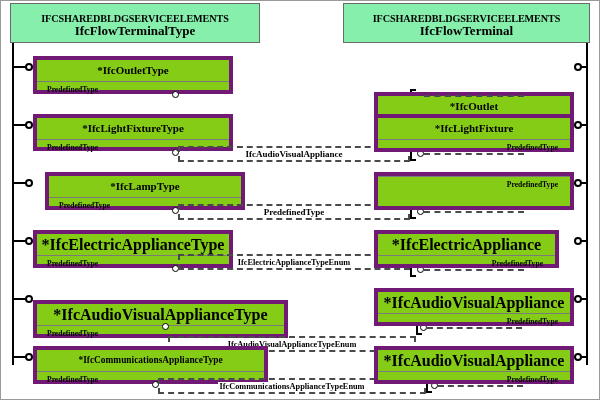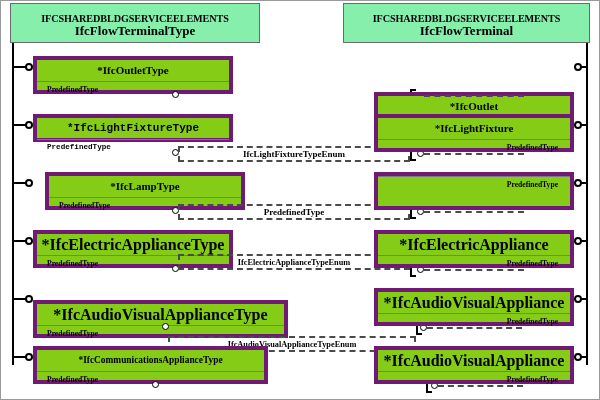--- a/index.html
+++ b/index.html
@@ -124,28 +124,28 @@
     <div class="entity-name">*IfcOutlet</div>
     <div class="entity-sep"></div>
     <div class="entity-attr right">PredefinedType</div>
   </div>
   <div class="dash-line" style="left:424px;top:95px;width:100px;"></div>
   <div class="conn-circle" style="left:574px;top:63px;"></div>
   <div class="spine-h" style="left:580px;top:66px;width:8px;"></div>
 
   <div class="spine-h" style="left:12px;top:124px;width:14px;"></div>
   <div class="conn-circle" style="left:25px;top:121px;"></div>
-  <div class="entity" style="left:33px;top:114px;width:200px;height:28px;font-family:Liberation Mono, monospace;">
+  <div class="entity" style="left:33px;top:114px;width:200px;height:37px;">
     <div class="entity-name">*IfcLightFixtureType</div>
     <div class="entity-sep"></div>
     <div class="entity-attr">PredefinedType</div>
   </div>
   <div class="attr-circle" style="left:172px;top:149px;"></div>
   <div class="enum-box" style="left:178px;top:146px;width:232px;height:16px;">
-    <span class="enum-label">IfcLightFixtureTypeEnum</span>
+    <span class="enum-label">IfcAudioVisualAppliance</span>
   </div>
   <div class="tick-v" style="left:410px;top:147px;height:14px;"></div>
   <div class="tick-h" style="left:410px;top:147px;width:6px;"></div>
   <div class="tick-h" style="left:410px;top:159px;width:6px;"></div>
   <div class="attr-circle" style="left:417px;top:150px;"></div>
   <div class="entity" style="left:374px;top:114px;width:200px;height:38px;">
     <div class="entity-name">*IfcLightFixture</div>
     <div class="entity-sep"></div>
     <div class="entity-attr right">PredefinedType</div>
   </div>
@@ -184,21 +184,21 @@
     <div class="entity-attr">PredefinedType</div>
   </div>
   <div class="attr-circle" style="left:172px;top:265px;"></div>
   <div class="enum-box" style="left:178px;top:254px;width:232px;height:16px;">
     <span class="enum-label small">IfcElectricApplianceTypeEnum</span>
   </div>
   <div class="tick-v" style="left:410px;top:263px;height:14px;"></div>
   <div class="tick-h" style="left:410px;top:263px;width:6px;"></div>
   <div class="tick-h" style="left:410px;top:275px;width:6px;"></div>
   <div class="attr-circle" style="left:417px;top:266px;"></div>
-  <div class="entity" style="left:374px;top:230px;width:200px;height:38px;">
+  <div class="entity" style="left:374px;top:230px;width:185px;height:38px;">
     <div class="entity-name small">*IfcElectricAppliance</div>
     <div class="entity-sep"></div>
     <div class="entity-attr right">PredefinedType</div>
   </div>
   <div class="dash-line" style="left:424px;top:269px;width:100px;"></div>
   <div class="conn-circle" style="left:574px;top:237px;"></div>
   <div class="spine-h" style="left:580px;top:240px;width:8px;"></div>
 
   <div class="spine-h" style="left:12px;top:298px;width:14px;"></div>
   <div class="conn-circle" style="left:25px;top:295px;"></div>
@@ -225,20 +225,23 @@
   <div class="spine-h" style="left:580px;top:298px;width:8px;"></div>
 
   <div class="spine-h" style="left:12px;top:356px;width:14px;"></div>
   <div class="conn-circle" style="left:25px;top:353px;"></div>
   <div class="entity" style="left:33px;top:346px;width:235px;height:38px;">
     <div class="entity-name xsmall">*IfcCommunicationsApplianceType</div>
     <div class="entity-sep"></div>
     <div class="entity-attr">PredefinedType</div>
   </div>
   <div class="attr-circle" style="left:152px;top:381px;"></div>
+  <div class="enum-box" style="left:158px;top:378px;width:268px;height:16px;">
+    <span class="enum-label small">IfcCommunicationsApplianceTypeEnum</span>
+  </div>
   <div class="tick-v" style="left:426px;top:379px;height:14px;"></div>
   <div class="tick-h" style="left:426px;top:379px;width:6px;"></div>
   <div class="tick-h" style="left:426px;top:391px;width:6px;"></div>
   <div class="attr-circle" style="left:431px;top:382px;"></div>
   <div class="entity" style="left:374px;top:346px;width:200px;height:38px;">
     <div class="entity-name small">*IfcAudioVisualAppliance</div>
     <div class="entity-sep"></div>
     <div class="entity-attr right">PredefinedType</div>
   </div>
   <div class="dash-line" style="left:438px;top:385px;width:85px;"></div>

